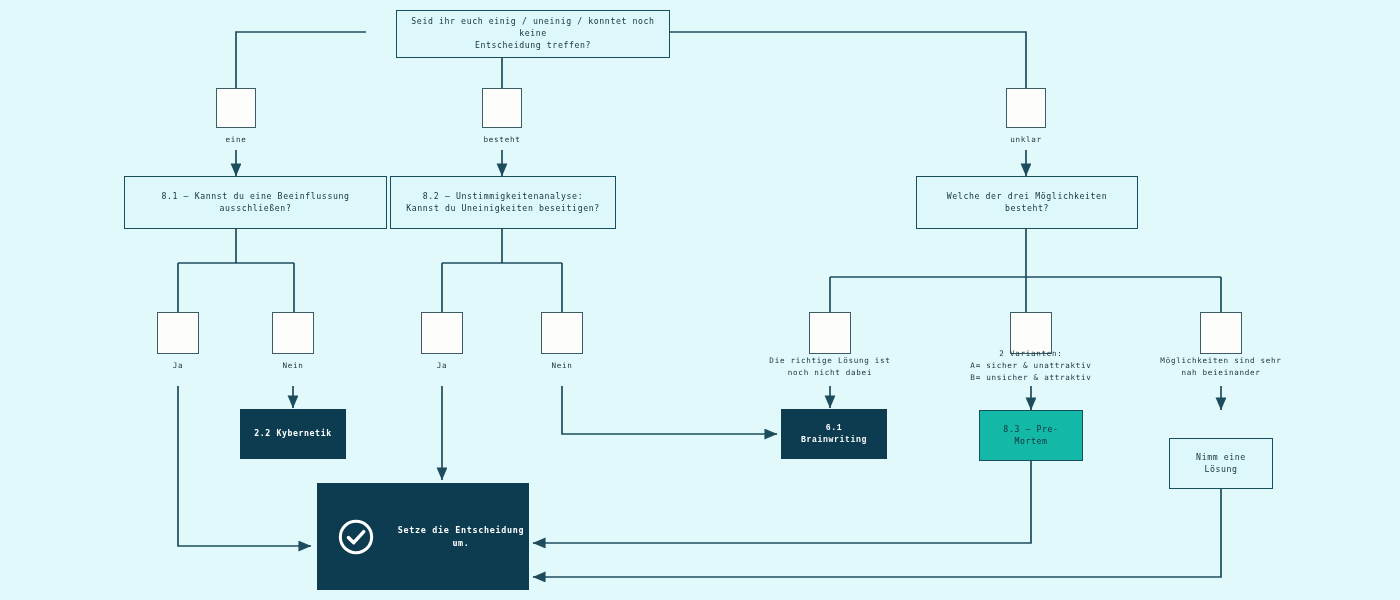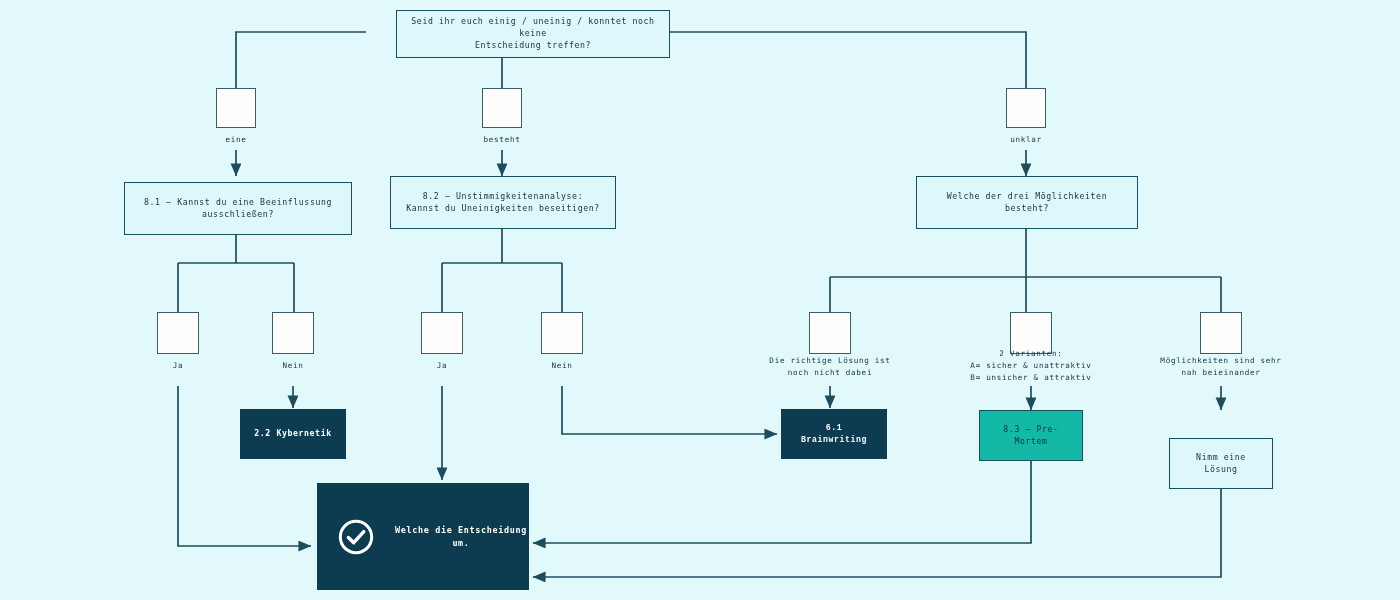--- a/index.html
+++ b/index.html
@@ -151,21 +151,21 @@
 
   <div class="node n-square" style="left:216px; top:88px; width:40px; height:40px;"></div>
   <div class="edge-label" style="left:186px; top:134px; width:100px;">eine</div>
 
   <div class="node n-square" style="left:482px; top:88px; width:40px; height:40px;"></div>
   <div class="edge-label" style="left:452px; top:134px; width:100px;">besteht</div>
 
   <div class="node n-square" style="left:1006px; top:88px; width:40px; height:40px;"></div>
   <div class="edge-label" style="left:976px; top:134px; width:100px;">unklar</div>
 
-  <div class="node n-question" style="left:124px; top:176px; width:228px; height:53px; white-space:pre-line;margin-top:6px;">8.1 – Kannst du eine Beeinflussung
+  <div class="node n-question" style="left:124px; top:176px; width:263px; height:53px; white-space:pre-line;">8.1 – Kannst du eine Beeinflussung
 ausschließen?</div>
 
   <div class="node n-question" style="left:390px; top:176px; width:226px; height:53px; white-space:pre-line;">8.2 – Unstimmigkeitenanalyse:
 Kannst du Uneinigkeiten beseitigen?</div>
 
   <div class="node n-question" style="left:916px; top:176px; width:222px; height:53px; white-space:pre-line;">Welche der drei Möglichkeiten besteht?</div>
 
   <div class="node n-square" style="left:157px; top:312px; width:42px; height:42px;"></div>
   <div class="edge-label" style="left:128px; top:360px; width:100px;">Ja</div>
 
@@ -199,16 +199,16 @@
 
   <div class="node n-question" style="left:1169px; top:410px; width:104px; height:51px;margin-top:28px;">Nimm eine Lösung</div>
 
   <div class="node n-terminal" style="left:317px; top:483px; width:212px; height:107px;">
     <span class="check-icon">
       <svg viewBox="0 0 40 40" width="38" height="38">
         <circle cx="20" cy="20" r="16.5" fill="none" stroke="#ffffff" stroke-width="3.2"></circle>
         <path d="M12 20.5 L17.6 26 L28.2 14.4" fill="none" stroke="#ffffff" stroke-width="3.6" stroke-linecap="round" stroke-linejoin="round"></path>
       </svg>
     </span>
-    <span>Welche die Entscheidung um.</span>
+    <span>Setze die Entscheidung um.</span>
   </div>
 
 </div>
 
 </body></html>

